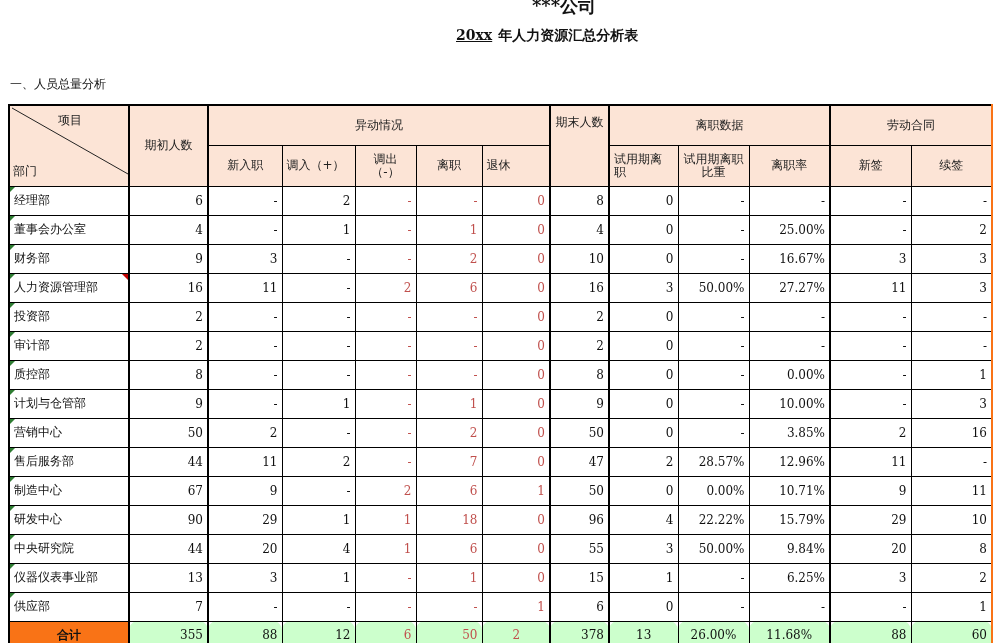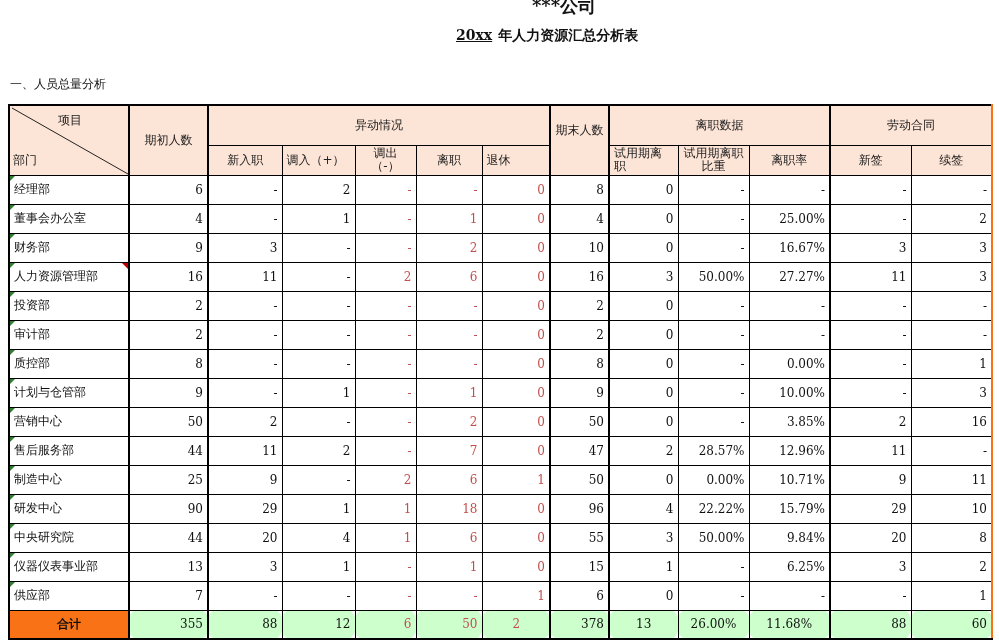--- a/index.html
+++ b/index.html
@@ -65,25 +65,25 @@
     <tr style="height:40px">
       <td class="hd diag thick-l thick-t" rowspan="2">
         <svg width="120" height="70">
             <line x1="2" y1="2" x2="118" y2="68" stroke="#222" stroke-width="1"></line>
           </svg>
         <span class="top">项目</span>
         <span class="bot">部门</span>
       </td>
       <td class="hd thick-l thick-t" rowspan="2">期初人数</td>
       <td class="hd thick-l thick-t" colspan="5">异动情况</td>
-      <td class="hd wrap thick-l thick-t" rowspan="2" style="vertical-align:top;padding-top:18px">期末人数</td>
+      <td class="hd wrap thick-l thick-t" rowspan="2" style="vertical-align:top;padding-top:10px">期末人数</td>
       <td class="hd thick-l thick-t" colspan="3">离职数据</td>
       <td class="hd thick-l thick-t thick-r" colspan="2">劳动合同</td>
     </tr>
-    <tr style="height:30px">
+    <tr style="height:41px">
       <td class="hd thick-l">新入职</td>
       <td class="hd left">调入（+）</td>
       <td class="hd wrap">调出（-）</td>
       <td class="hd">离职</td>
       <td class="hd left">退休</td>
       <td class="hd wrap left thick-l">试用期离职</td>
       <td class="hd wrap">试用期离职比重</td>
       <td class="hd">离职率</td>
       <td class="hd thick-l">新签</td>
       <td class="hd thick-r">续签</td>
@@ -235,21 +235,21 @@
         <td class="num red">0</td>
         <td class="num thick-l">47</td>
         <td class="num thick-l">2</td>
         <td class="num">28.57%</td>
         <td class="num">12.96%</td>
         <td class="num thick-l">11</td>
         <td class="num thick-r">-</td>
       </tr>
       <tr>
         <td class="dept thick-l">制造中心</td>
-        <td class="num thick-l">25</td>
+        <td class="num thick-l">67</td>
         <td class="num thick-l">9</td>
         <td class="num">-</td>
         <td class="num red">2</td>
         <td class="num red">6</td>
         <td class="num red">1</td>
         <td class="num thick-l">50</td>
         <td class="num thick-l">0</td>
         <td class="num">0.00%</td>
         <td class="num">10.71%</td>
         <td class="num thick-l">9</td>

